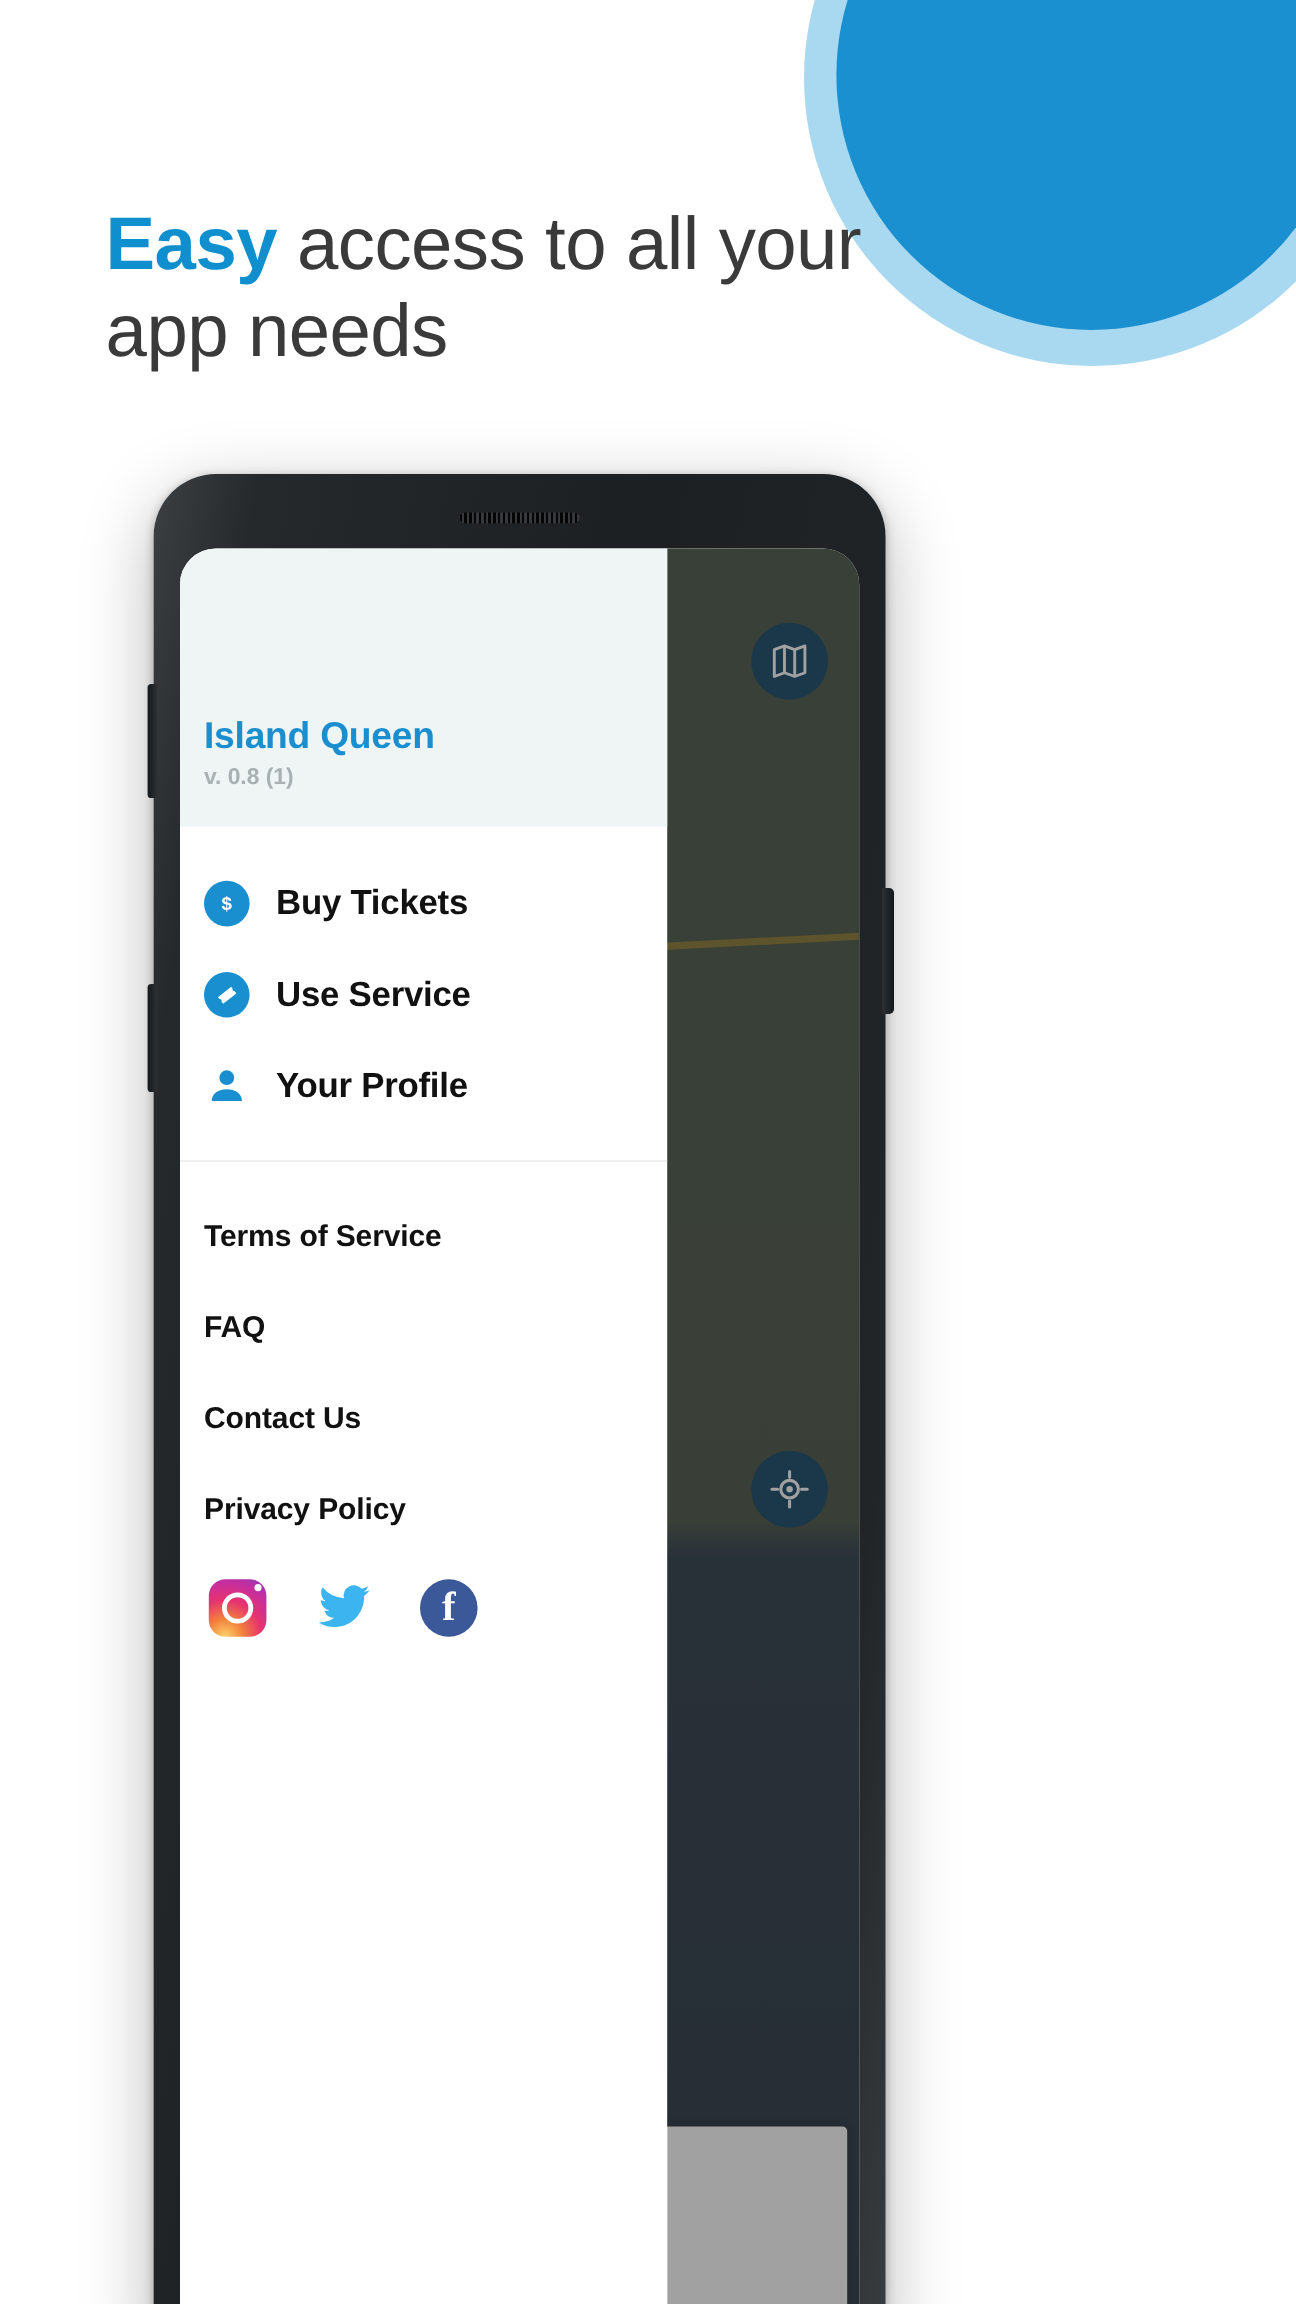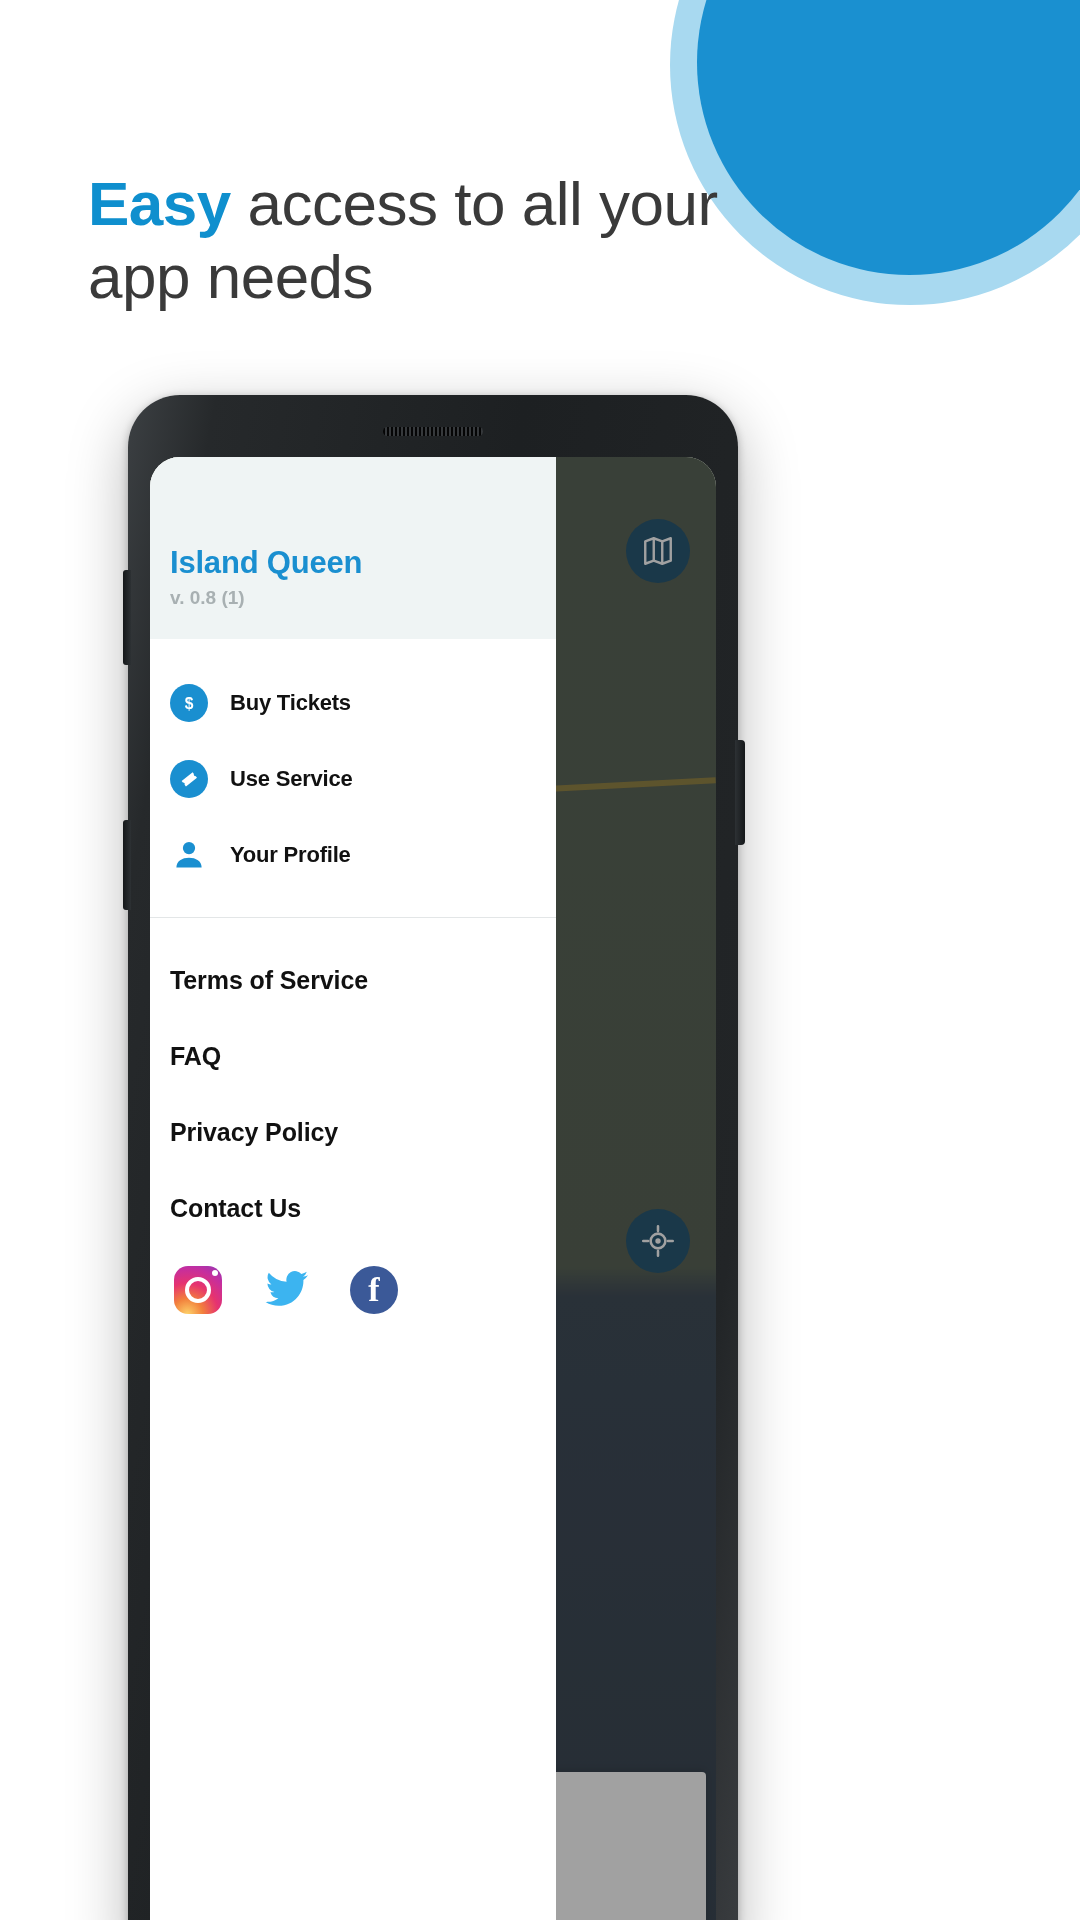--- a/index.html
+++ b/index.html
@@ -159,21 +159,21 @@
   
   #drawer {
     position:absolute;
     left:0; top:0;
     width:406px; height:100%;
     background:#ffffff;
     display:flex;
     flex-direction:column;
   }
   #drawer-header {
-    height:182px;
+    height:232px;
     background:#eff4f4;
     position:relative;
     flex:none;
   }
   #app-name {
     position:absolute;
     left:20px; bottom:58px;
     color:#1a8fd0;
     font-size:31px;
     font-weight:800;
@@ -203,21 +203,21 @@
     display:flex; align-items:center; justify-content:center;
     margin-right:22px;
   }
   .icon-circle {
     width:38px; height:38px;
     border-radius:50%;
     background:#1a8fd0;
     display:flex; align-items:center; justify-content:center;
   }
   .nav-label {
-    font-size:22px;
+    font-size:29px;
     font-weight:800;
     color:#111111;
     font-stretch:condensed;
     letter-spacing:-0.2px;
   }
 
   #nav-divider {
     height:1px;
     background:#e3e6e7;
     margin:10px 0 0 0;
@@ -375,22 +375,22 @@
           <span class="nav-label">Your Profile</span>
         </div>
 
       </div>
 
       <div id="nav-divider"></div>
 
       <div id="nav-secondary">
         <div class="link-item">Terms of Service</div>
         <div class="link-item">FAQ</div>
+        <div class="link-item">Contact Us</div>
         <div class="link-item">Privacy Policy</div>
-        <div class="link-item">Contact Us</div>
       </div>
 
       <div id="social-row">
         <span class="social-icon">
           <span class="ig-wrap">
               <span class="ig-ring">
                 <span class="ig-dot"></span>
               </span>
             </span>
         </span>

